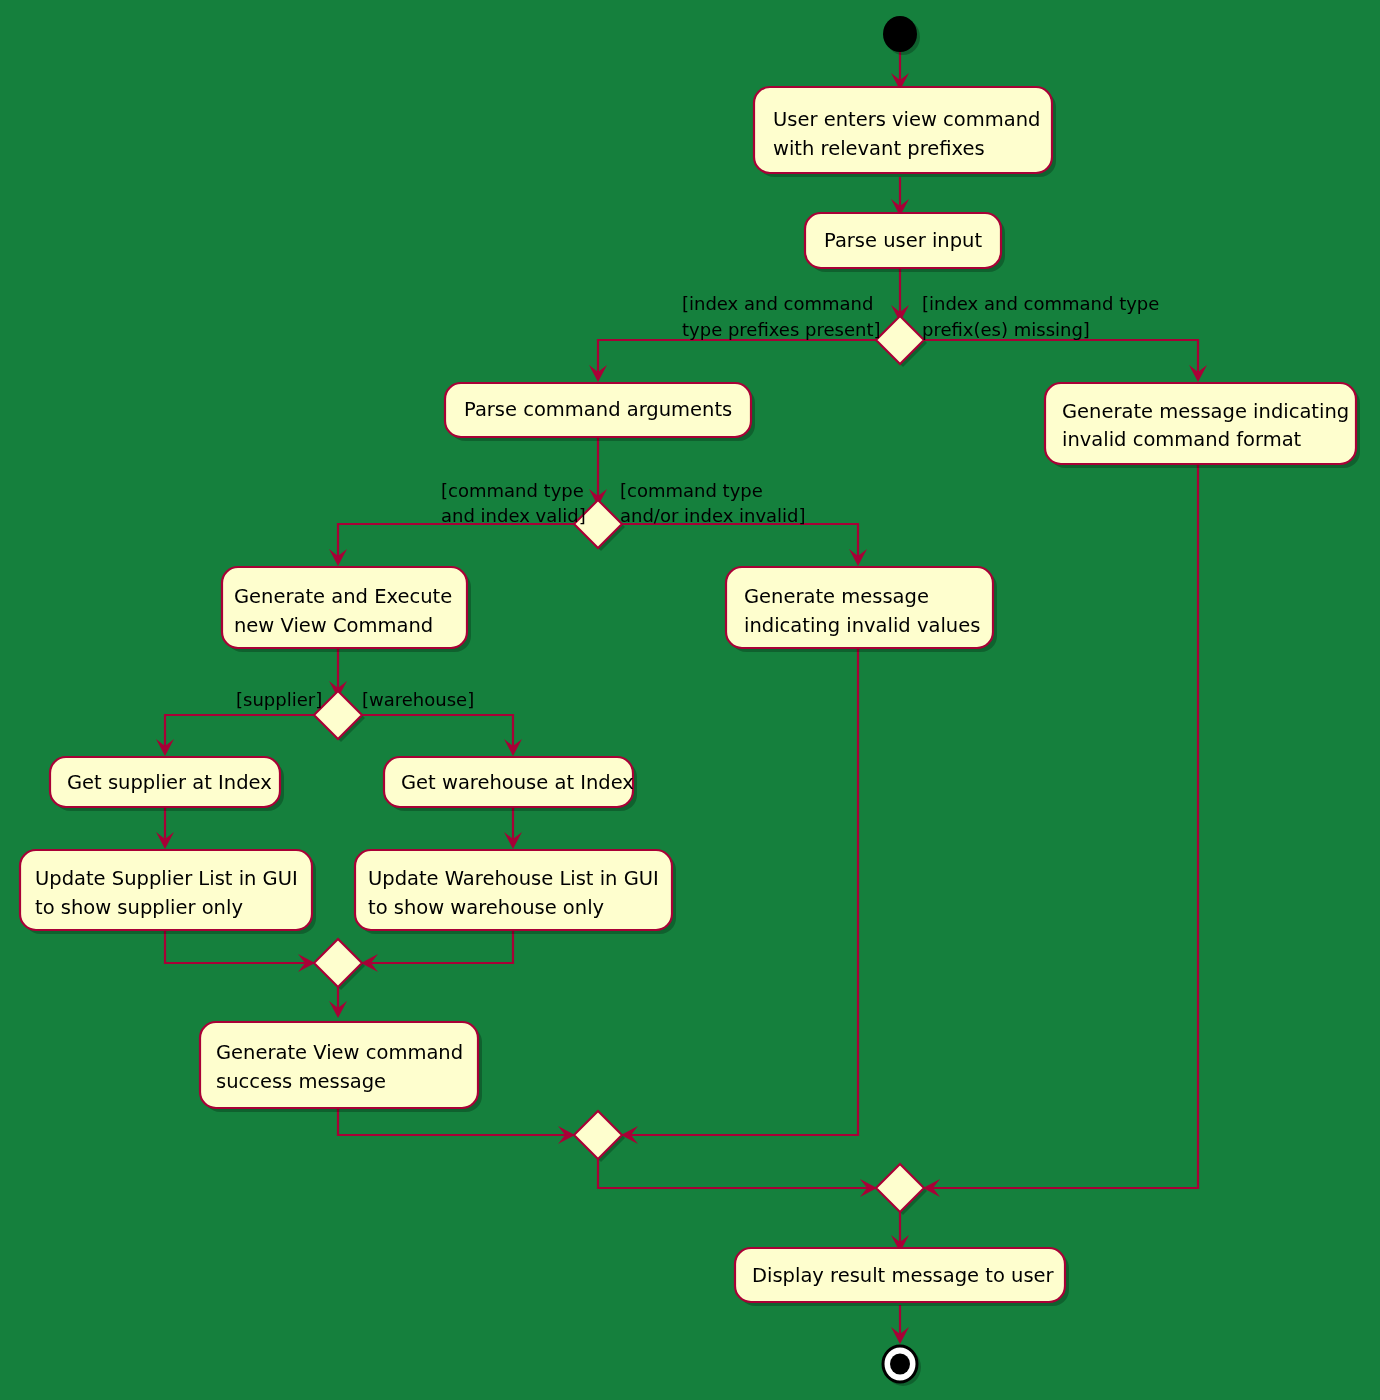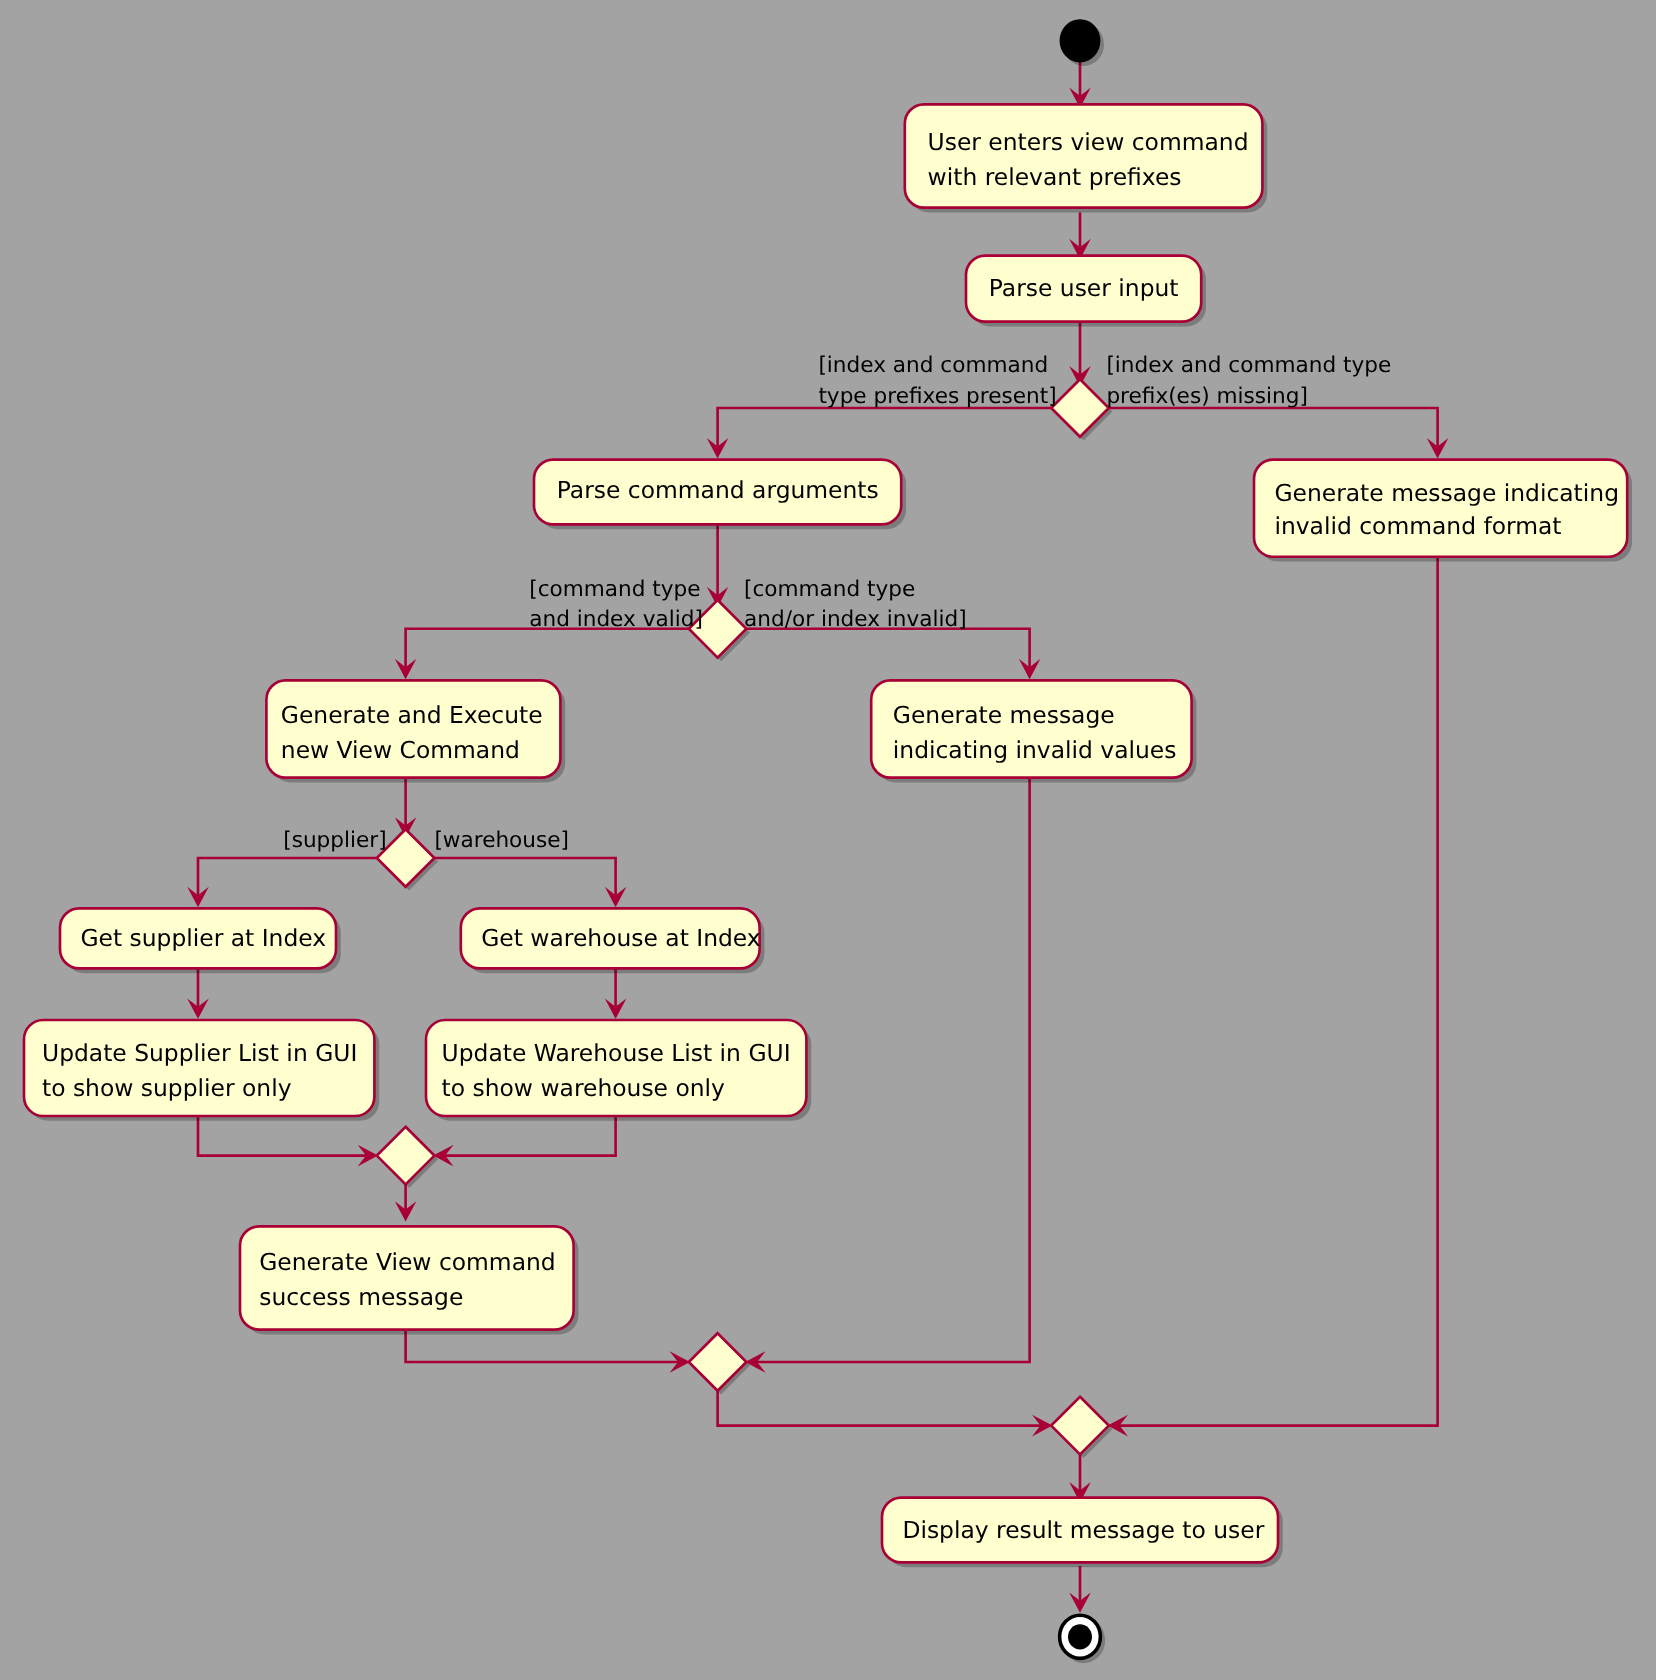--- a/index.html
+++ b/index.html
@@ -4,21 +4,21 @@
 <style>
   html, body {
     margin: 0;
     padding: 0;
     background: #FFFFFF;
   }
   #diagram-root {
     position: relative;
     width: 1380px;
     height: 1400px;
-    background: #a3a3a3;
+    background: #15803d;
     font-family: "DejaVu Sans", sans-serif;
   }
   svg.uml-canvas {
     display: block;
     width: 1380px;
     height: 1400px;
   }
   .activity-box-rect {
     fill: #FEFECE;
     stroke: #A80036;

